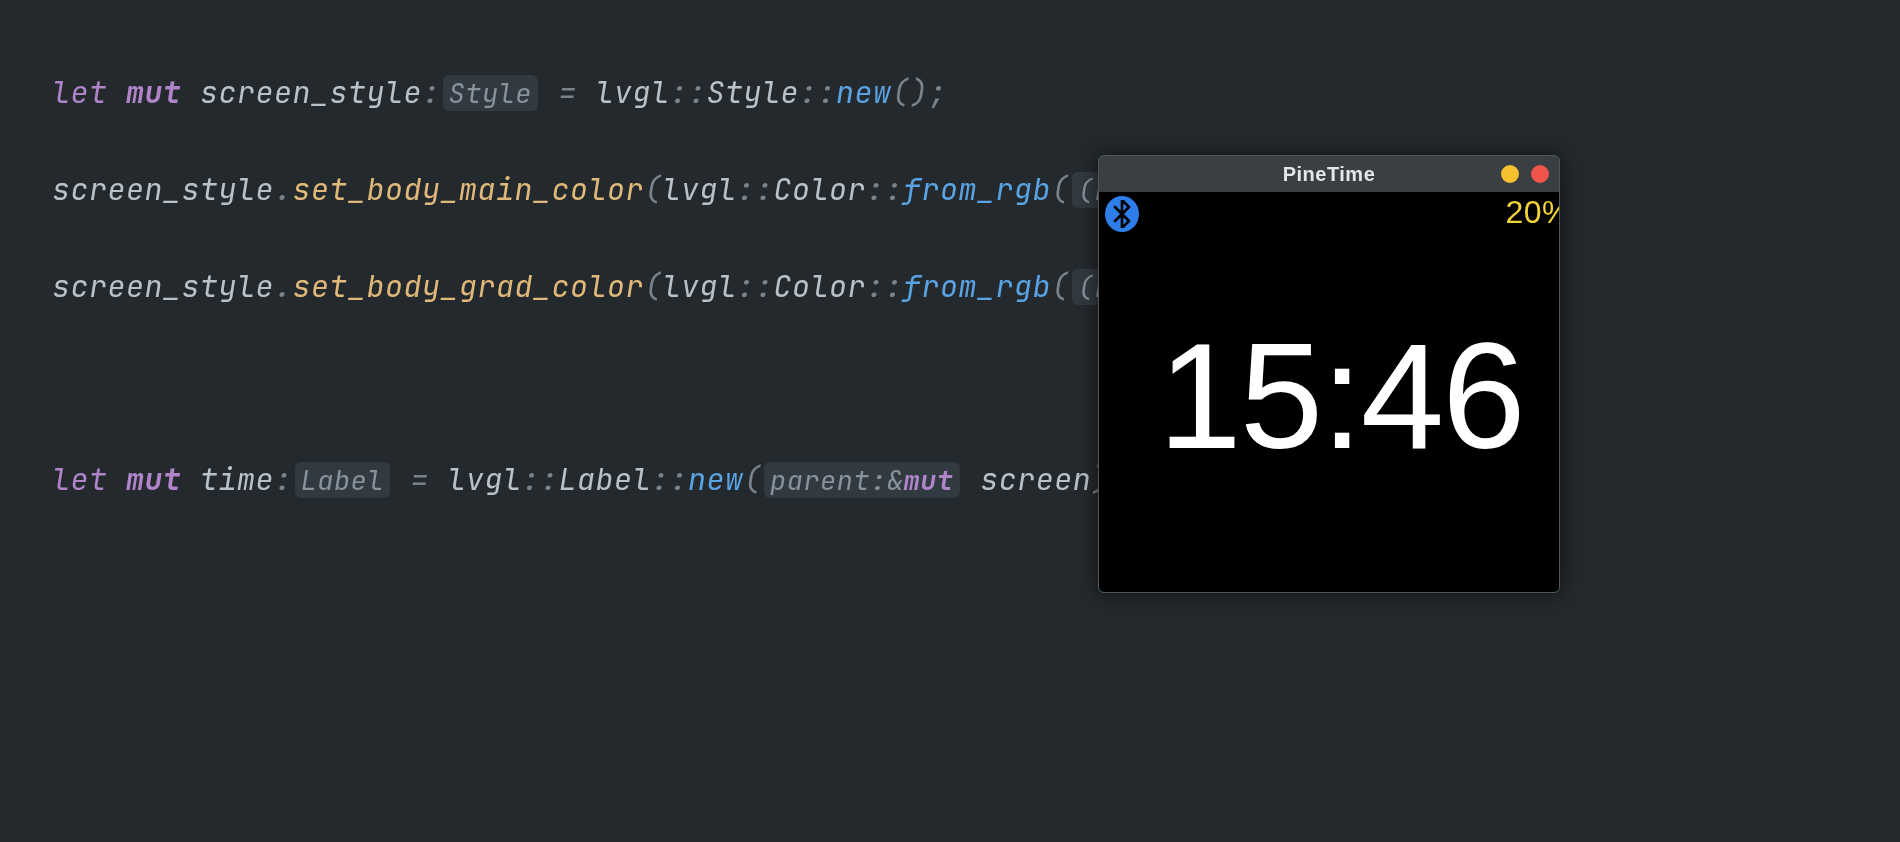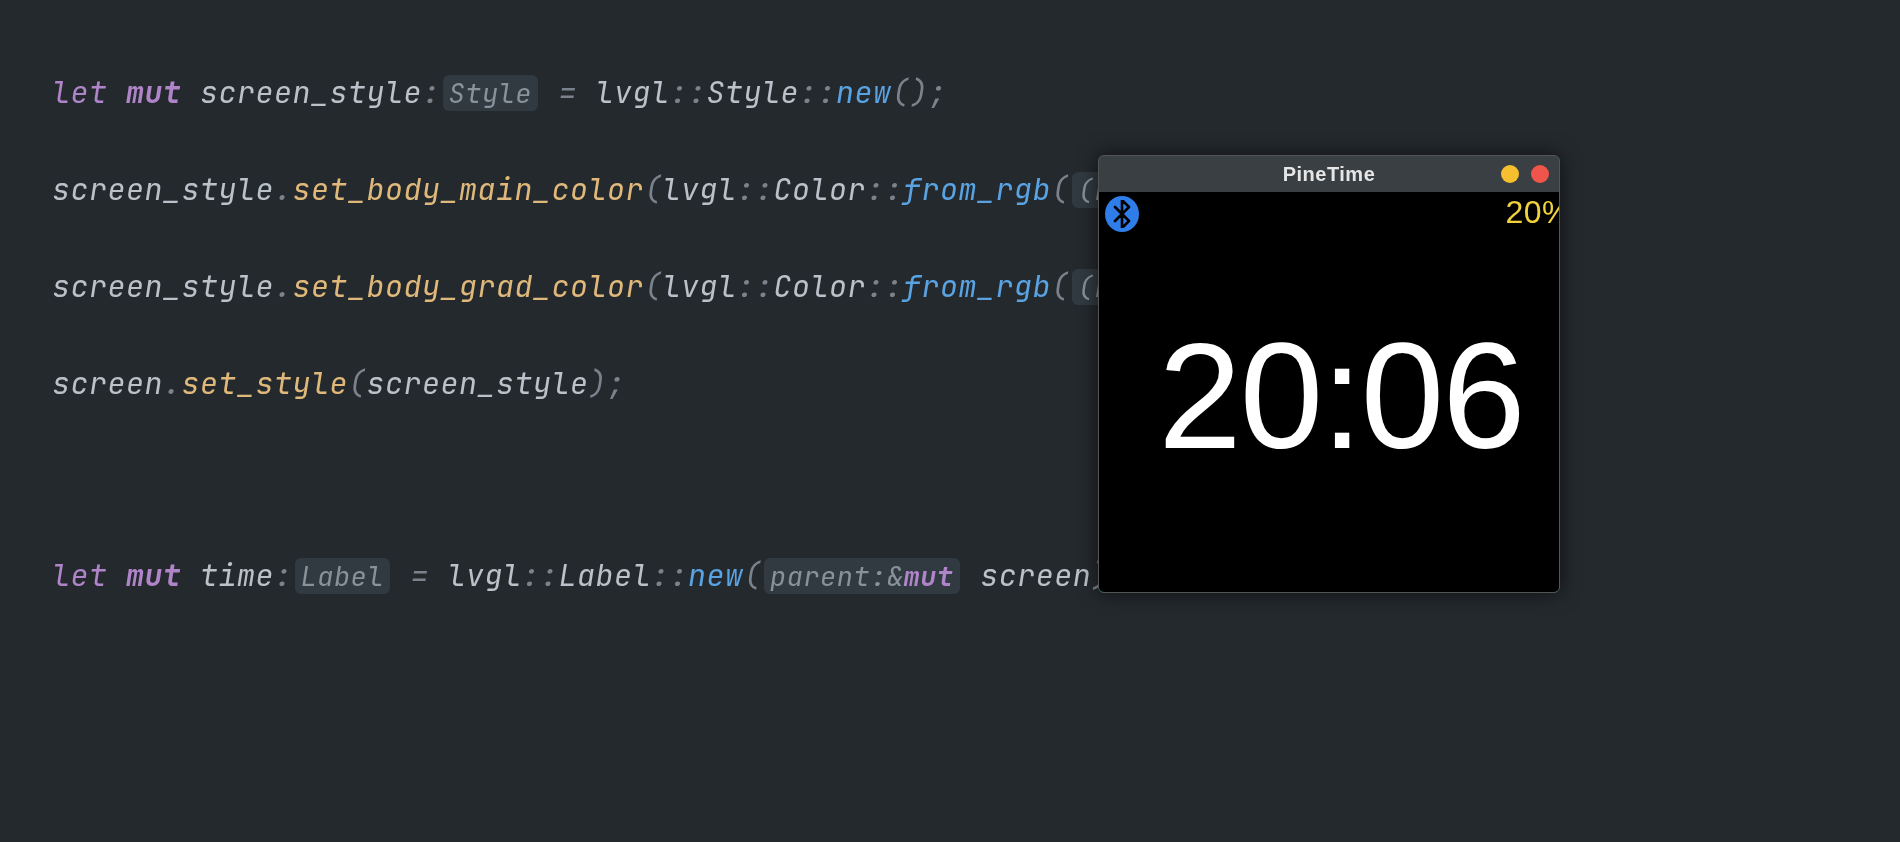--- a/index.html
+++ b/index.html
@@ -117,21 +117,20 @@
     letter-spacing:-2px;
   }
 </style>
 </head>
 <body>
 
 <div class="editor">
 <div><span class="kw">let</span> <span class="mut">mut</span> <span class="id">screen_style</span><span class="p">:</span><span class="hint">Style</span> <span class="p">=</span> <span class="id">lvgl</span><span class="p">::</span><span class="id">Style</span><span class="p">::</span><span class="fn">new</span><span class="p">();</span></div>
 <div><span class="id">screen_style</span><span class="p">.</span><span class="method">set_body_main_color</span><span class="p">(</span><span class="id">lvgl</span><span class="p">::</span><span class="id">Color</span><span class="p">::</span><span class="fn">from_rgb</span><span class="p">(</span><span class="hint">(r, g, b):</span><span class="p">(</span><span class="num">0</span><span class="p">,  </span><span class="num">0</span><span class="p">,  </span><span class="num">0</span><span class="p">)));</span></div>
 <div><span class="id">screen_style</span><span class="p">.</span><span class="method">set_body_grad_color</span><span class="p">(</span><span class="id">lvgl</span><span class="p">::</span><span class="id">Color</span><span class="p">::</span><span class="fn">from_rgb</span><span class="p">(</span><span class="hint">(r, g, b):</span></div>
-<div><span class="id">screen</span><span class="p">.</span><span class="method">set_style</span><span class="p">(</span><span class="id">screen_style</span><span class="p">);</span></div>
 <div>&nbsp;</div>
 <div><span class="kw">let</span> <span class="mut">mut</span> <span class="id">time</span><span class="p">:</span><span class="hint">Label</span> <span class="p">=</span> <span class="id">lvgl</span><span class="p">::</span><span class="id">Label</span><span class="p">::</span><span class="fn">new</span><span class="p">(</span><span class="hint"><span>parent:</span><span>&amp;</span><span class="mut">mut</span></span> <span class="id">screen</span><span class="p">);</span></div>
 <div></div>
 
 
 
 
 
 </div>
 
@@ -143,15 +142,15 @@
       <div class="dot red"></div>
     </div>
   </div>
   <div class="screen">
     <div class="bt">
       <svg viewBox="0 0 20 32">
           <path d="M10 0 L18 8 L10 16 L18 24 L10 32 L10 0 M2 8 L10 16 M2 24 L10 16" stroke="#000" stroke-width="3" fill="none" stroke-linejoin="round" stroke-linecap="round"></path>
         </svg>
     </div>
     <div class="pct">20%</div>
-    <div class="clock">20:06</div>
+    <div class="clock">15:46</div>
   </div>
 </div>
 
 </body></html>

